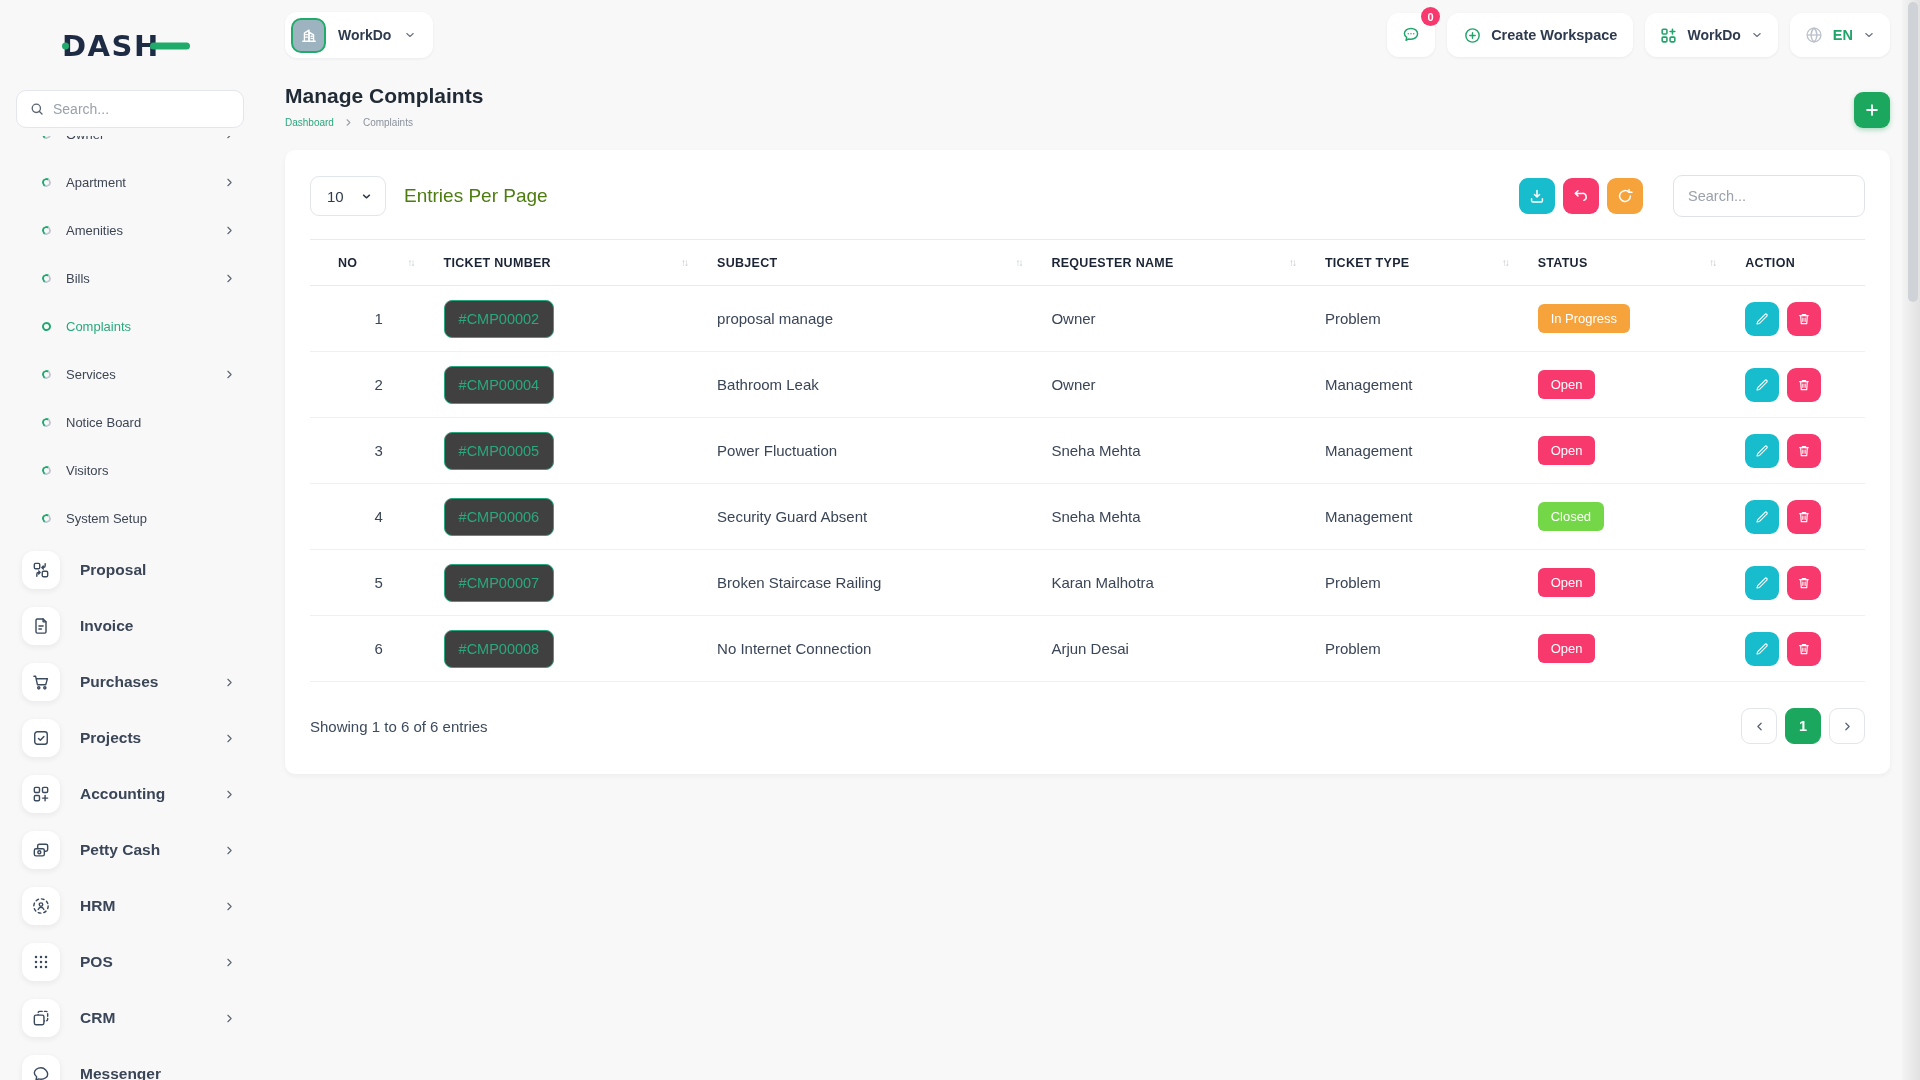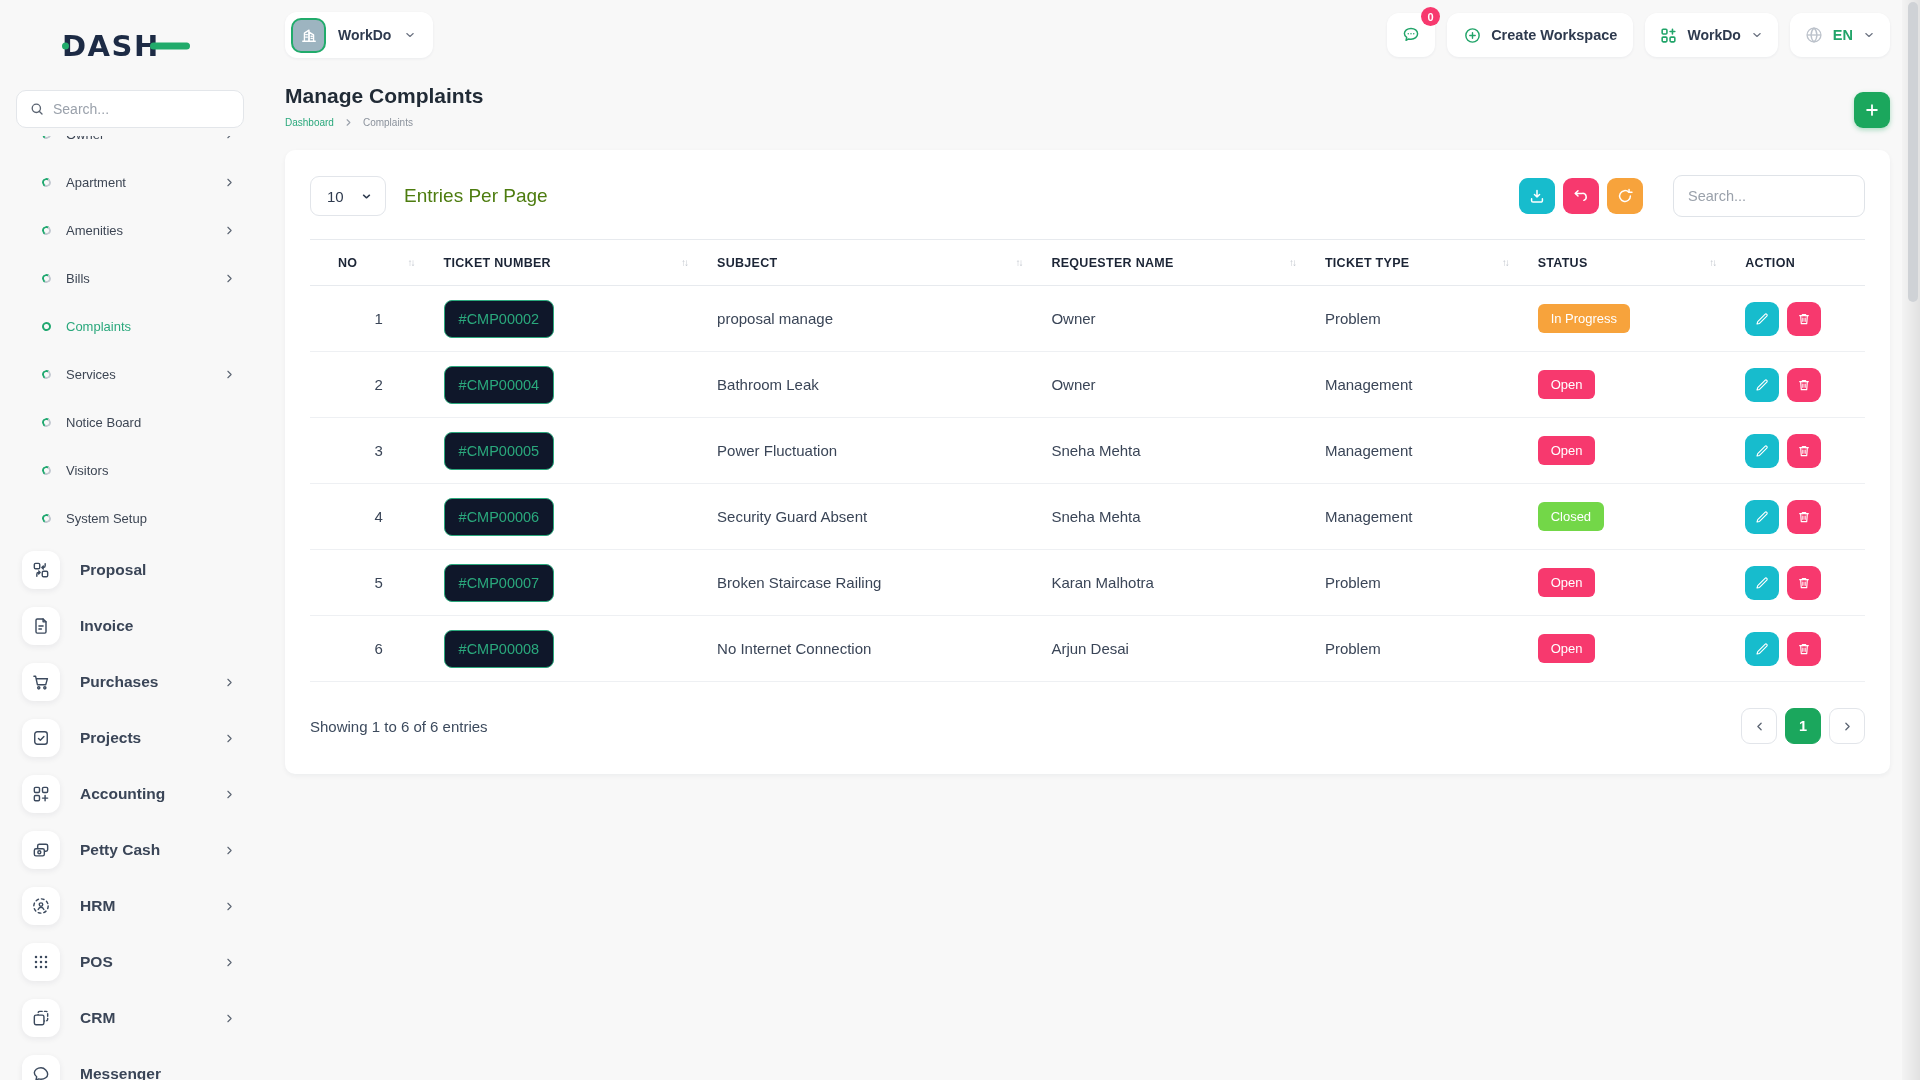--- a/index.html
+++ b/index.html
@@ -94,21 +94,21 @@
   thead th .th-inner{display:flex;align-items:center;justify-content:space-between;gap:6px;}
   .sort-ic{font-size:10px;color:#c0c5cd;letter-spacing:-2px;font-weight:400;padding-right:6px;}
   tbody td{height:66px;border-bottom:1px solid #eef0f3;font-size:15px;color:var(--text-body);padding:0 12px;}
   th.col-no,td.col-no{width:120px;padding-left:28px;text-align:center;}
   th.col-ticket,td.col-ticket{width:270px;}
   th.col-subject,td.col-subject{width:330px;}
   th.col-requester,td.col-requester{width:270px;}
   th.col-type,td.col-type{width:210px;}
   th.col-status,td.col-status{width:205px;}
   th.col-action,td.col-action{width:130px;}
-  .ticket-chip{display:inline-block;min-width:98px;text-align:center;border:1px solid var(--green-link);color:var(--green-link);border-radius:8px;padding:10px 14px;font-size:14.5px;background:#0f172a;}
+  .ticket-chip{display:inline-block;min-width:98px;text-align:center;border:1px solid var(--green-link);color:var(--green-link);border-radius:8px;padding:10px 14px;font-size:14.5px;background:#404040;}
   .status-badge{display:inline-block;color:#fff;font-size:13px;font-weight:500;border-radius:6px;padding:7px 13px;}
   .action-group{display:flex;gap:8px;}
   .act-btn{width:34px;height:34px;border:none;border-radius:9px;color:#fff;display:flex;align-items:center;justify-content:center;cursor:pointer;}
   .act-btn svg{width:16px;height:16px;}
   .act-btn.edit{background:var(--cyan);}
   .act-btn.del{background:var(--pink);}
 
   .card-footer{margin-top:26px;display:flex;justify-content:space-between;align-items:center;}
   .showing{font-size:15px;color:#3c4a5d;}
   .pagination{display:flex;gap:8px;align-items:center;}

